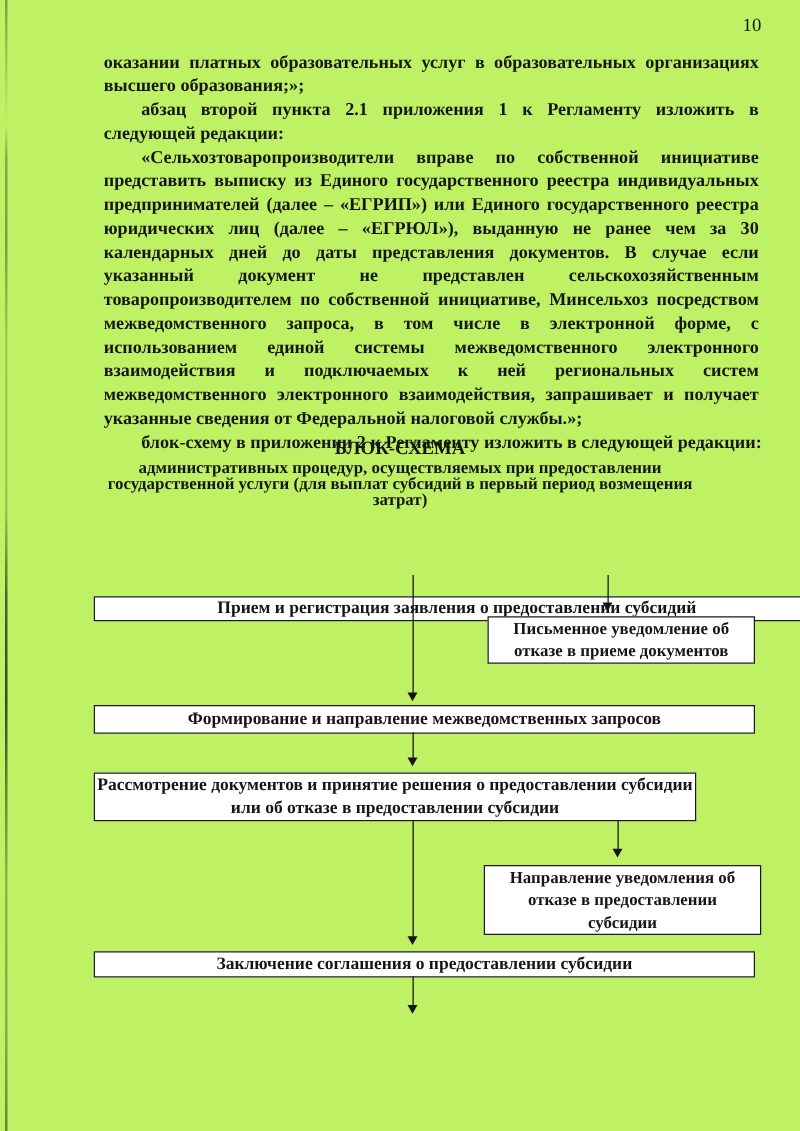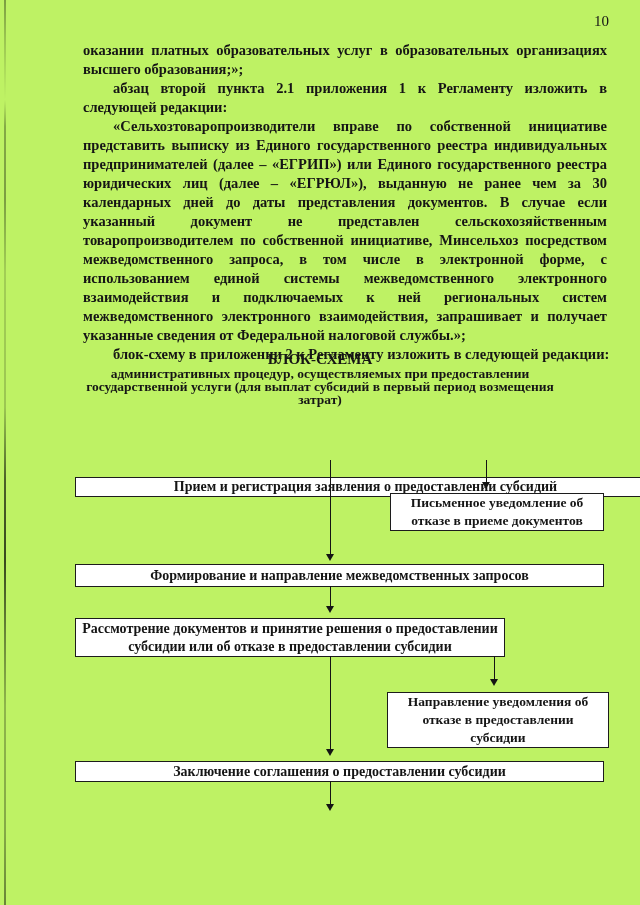--- a/index.html
+++ b/index.html
@@ -52,21 +52,21 @@
     box-sizing:border-box;
     background:#fff;
     display:flex;align-items:center;justify-content:center;
     text-align:center;
     font-size:14px;line-height:18px;font-weight:bold;
   }
   .fbox .inner{display:block;}
   .box1{left:75px;top:442px;width:581px;height:20px;margin-top:35px;}
   .box2{left:390px;top:493px;width:214px;height:38px;font-size:13.5px;}
   .box3{left:75px;top:564px;width:529px;height:23px;}
-  .box4{left:75px;top:618px;width:430px;height:39px;}
+  .box4{left:75px;top:618px;width:482px;height:39px;}
   .box4 .inner{max-width:478px;}
   .box5{left:387px;top:692px;width:222px;height:56px;font-size:13.5px;}
   .box5 .inner{max-width:196px;}
   .box6{left:75px;top:761px;width:529px;height:21px;}
 
   .arrow{
     position:absolute;width:0;
     border-left:1.5px solid #141414;
   }
   .arrow::after{

